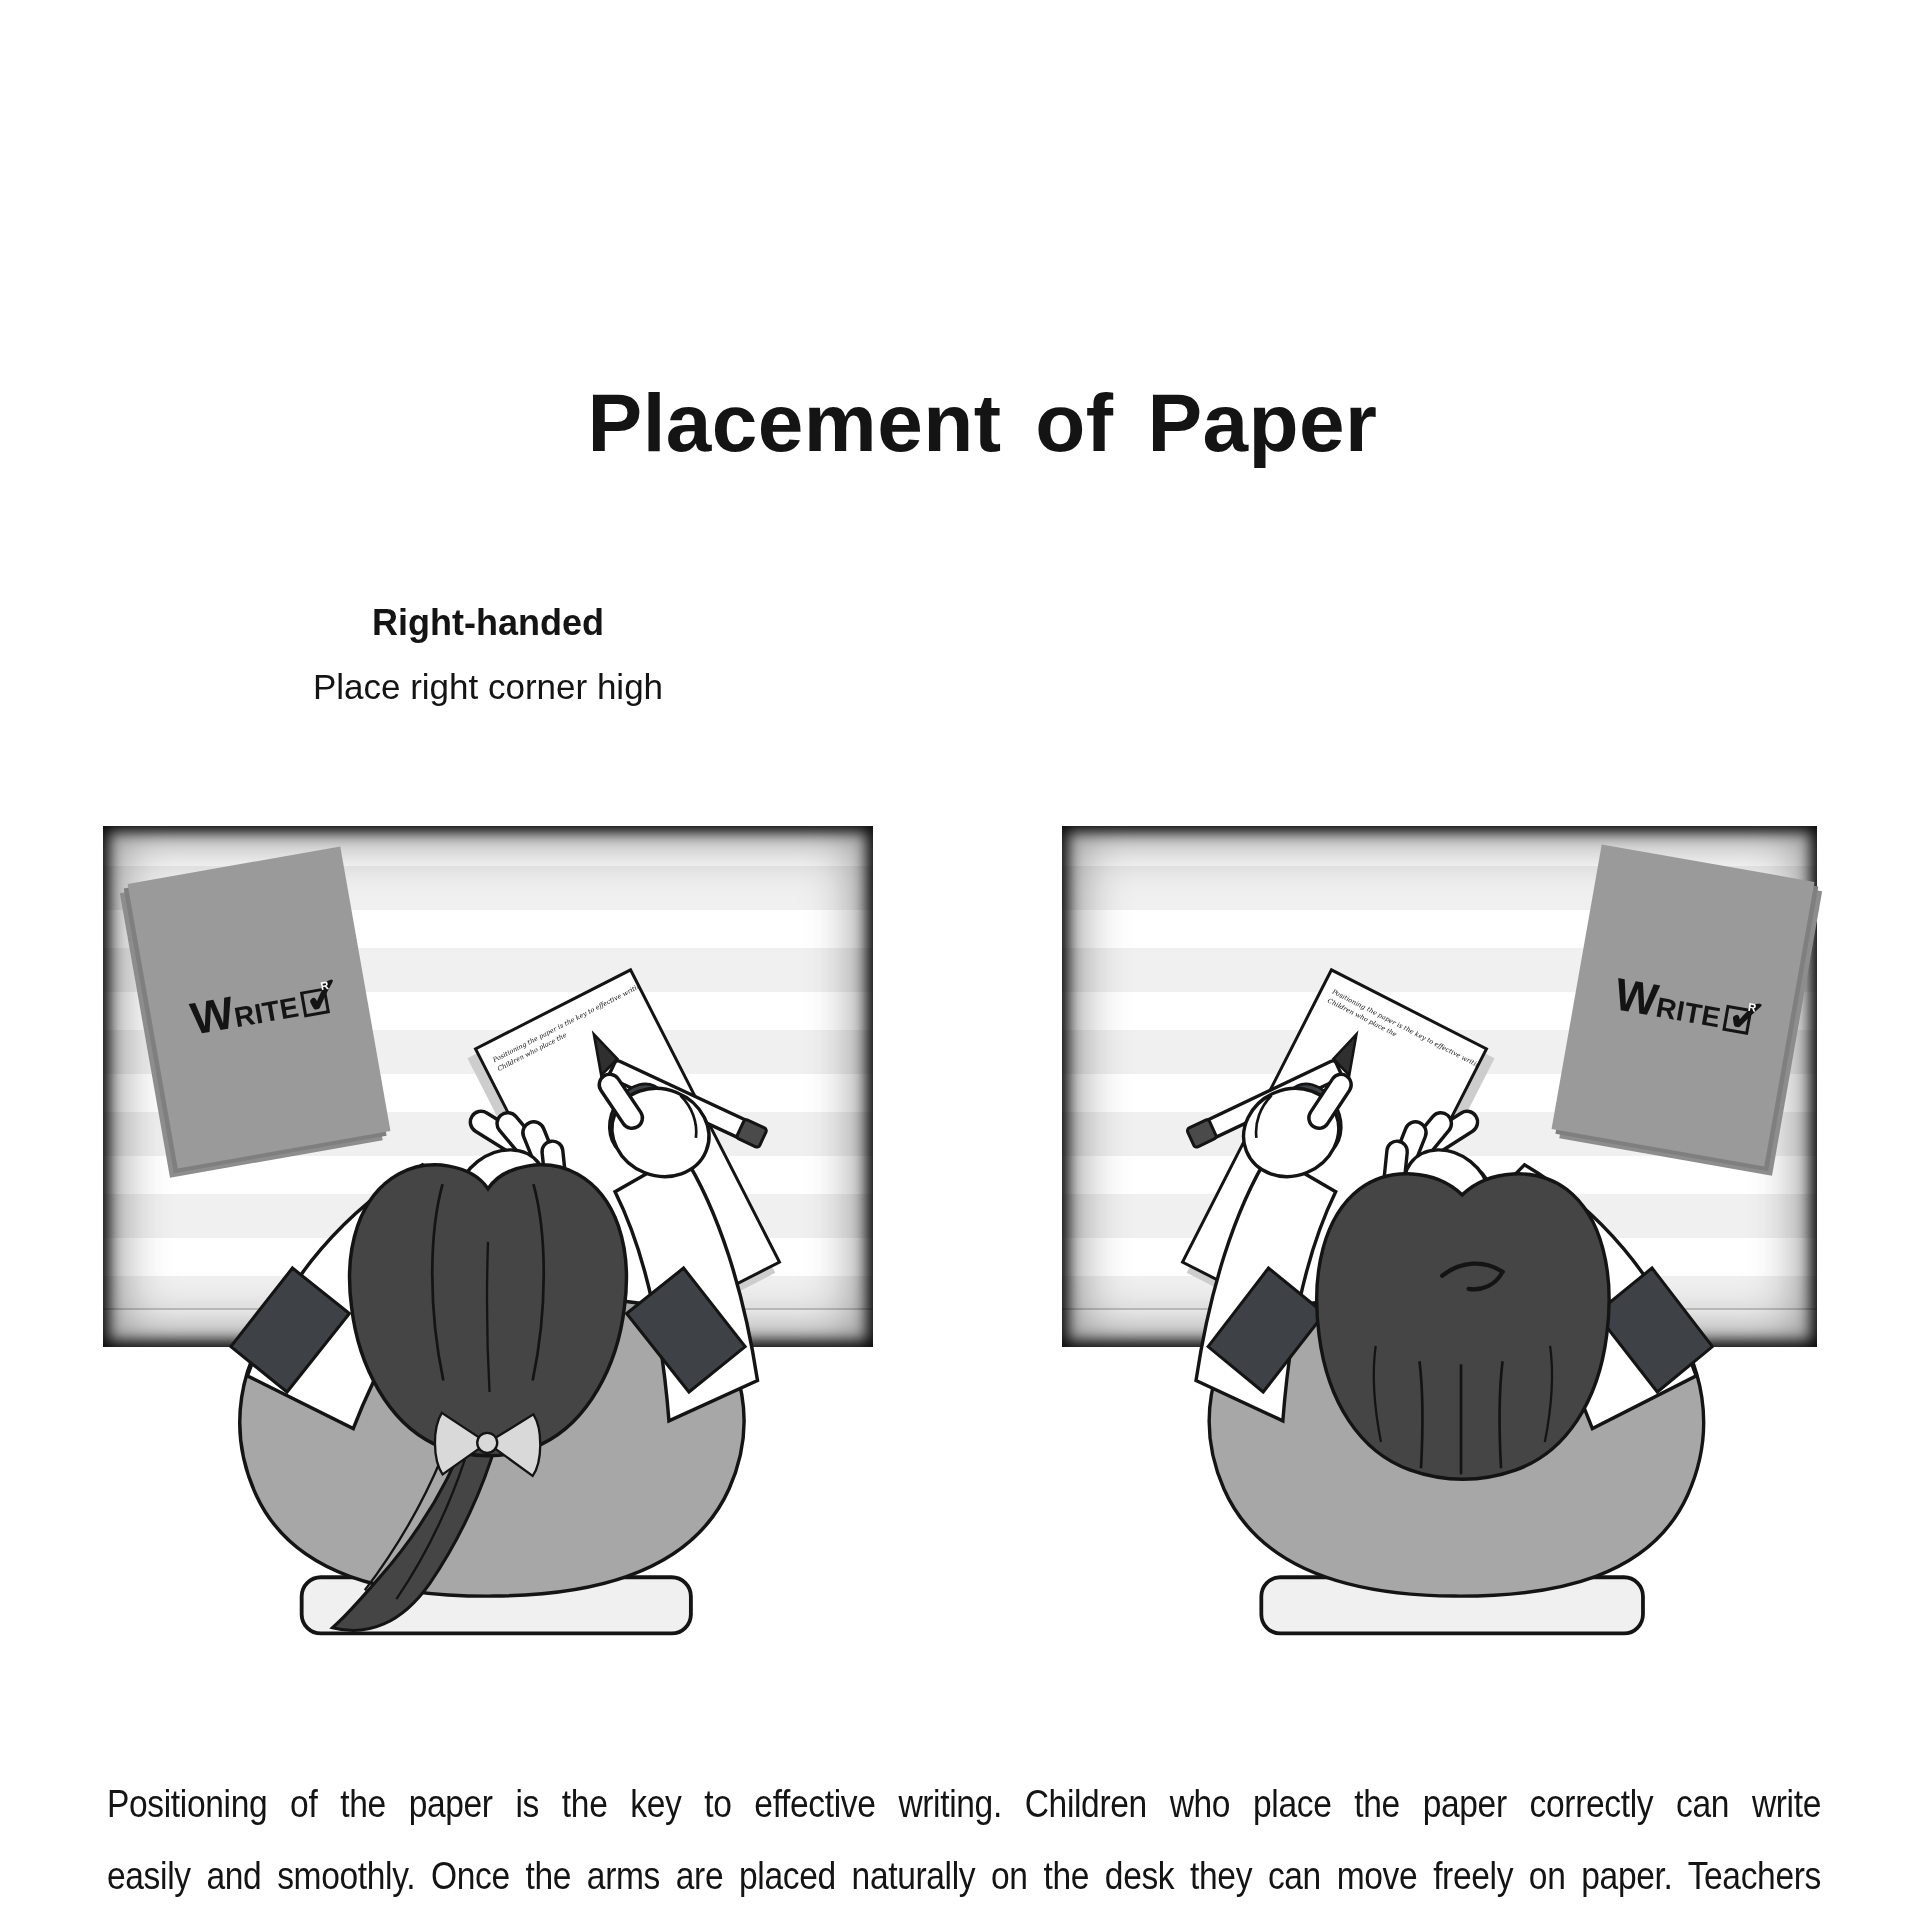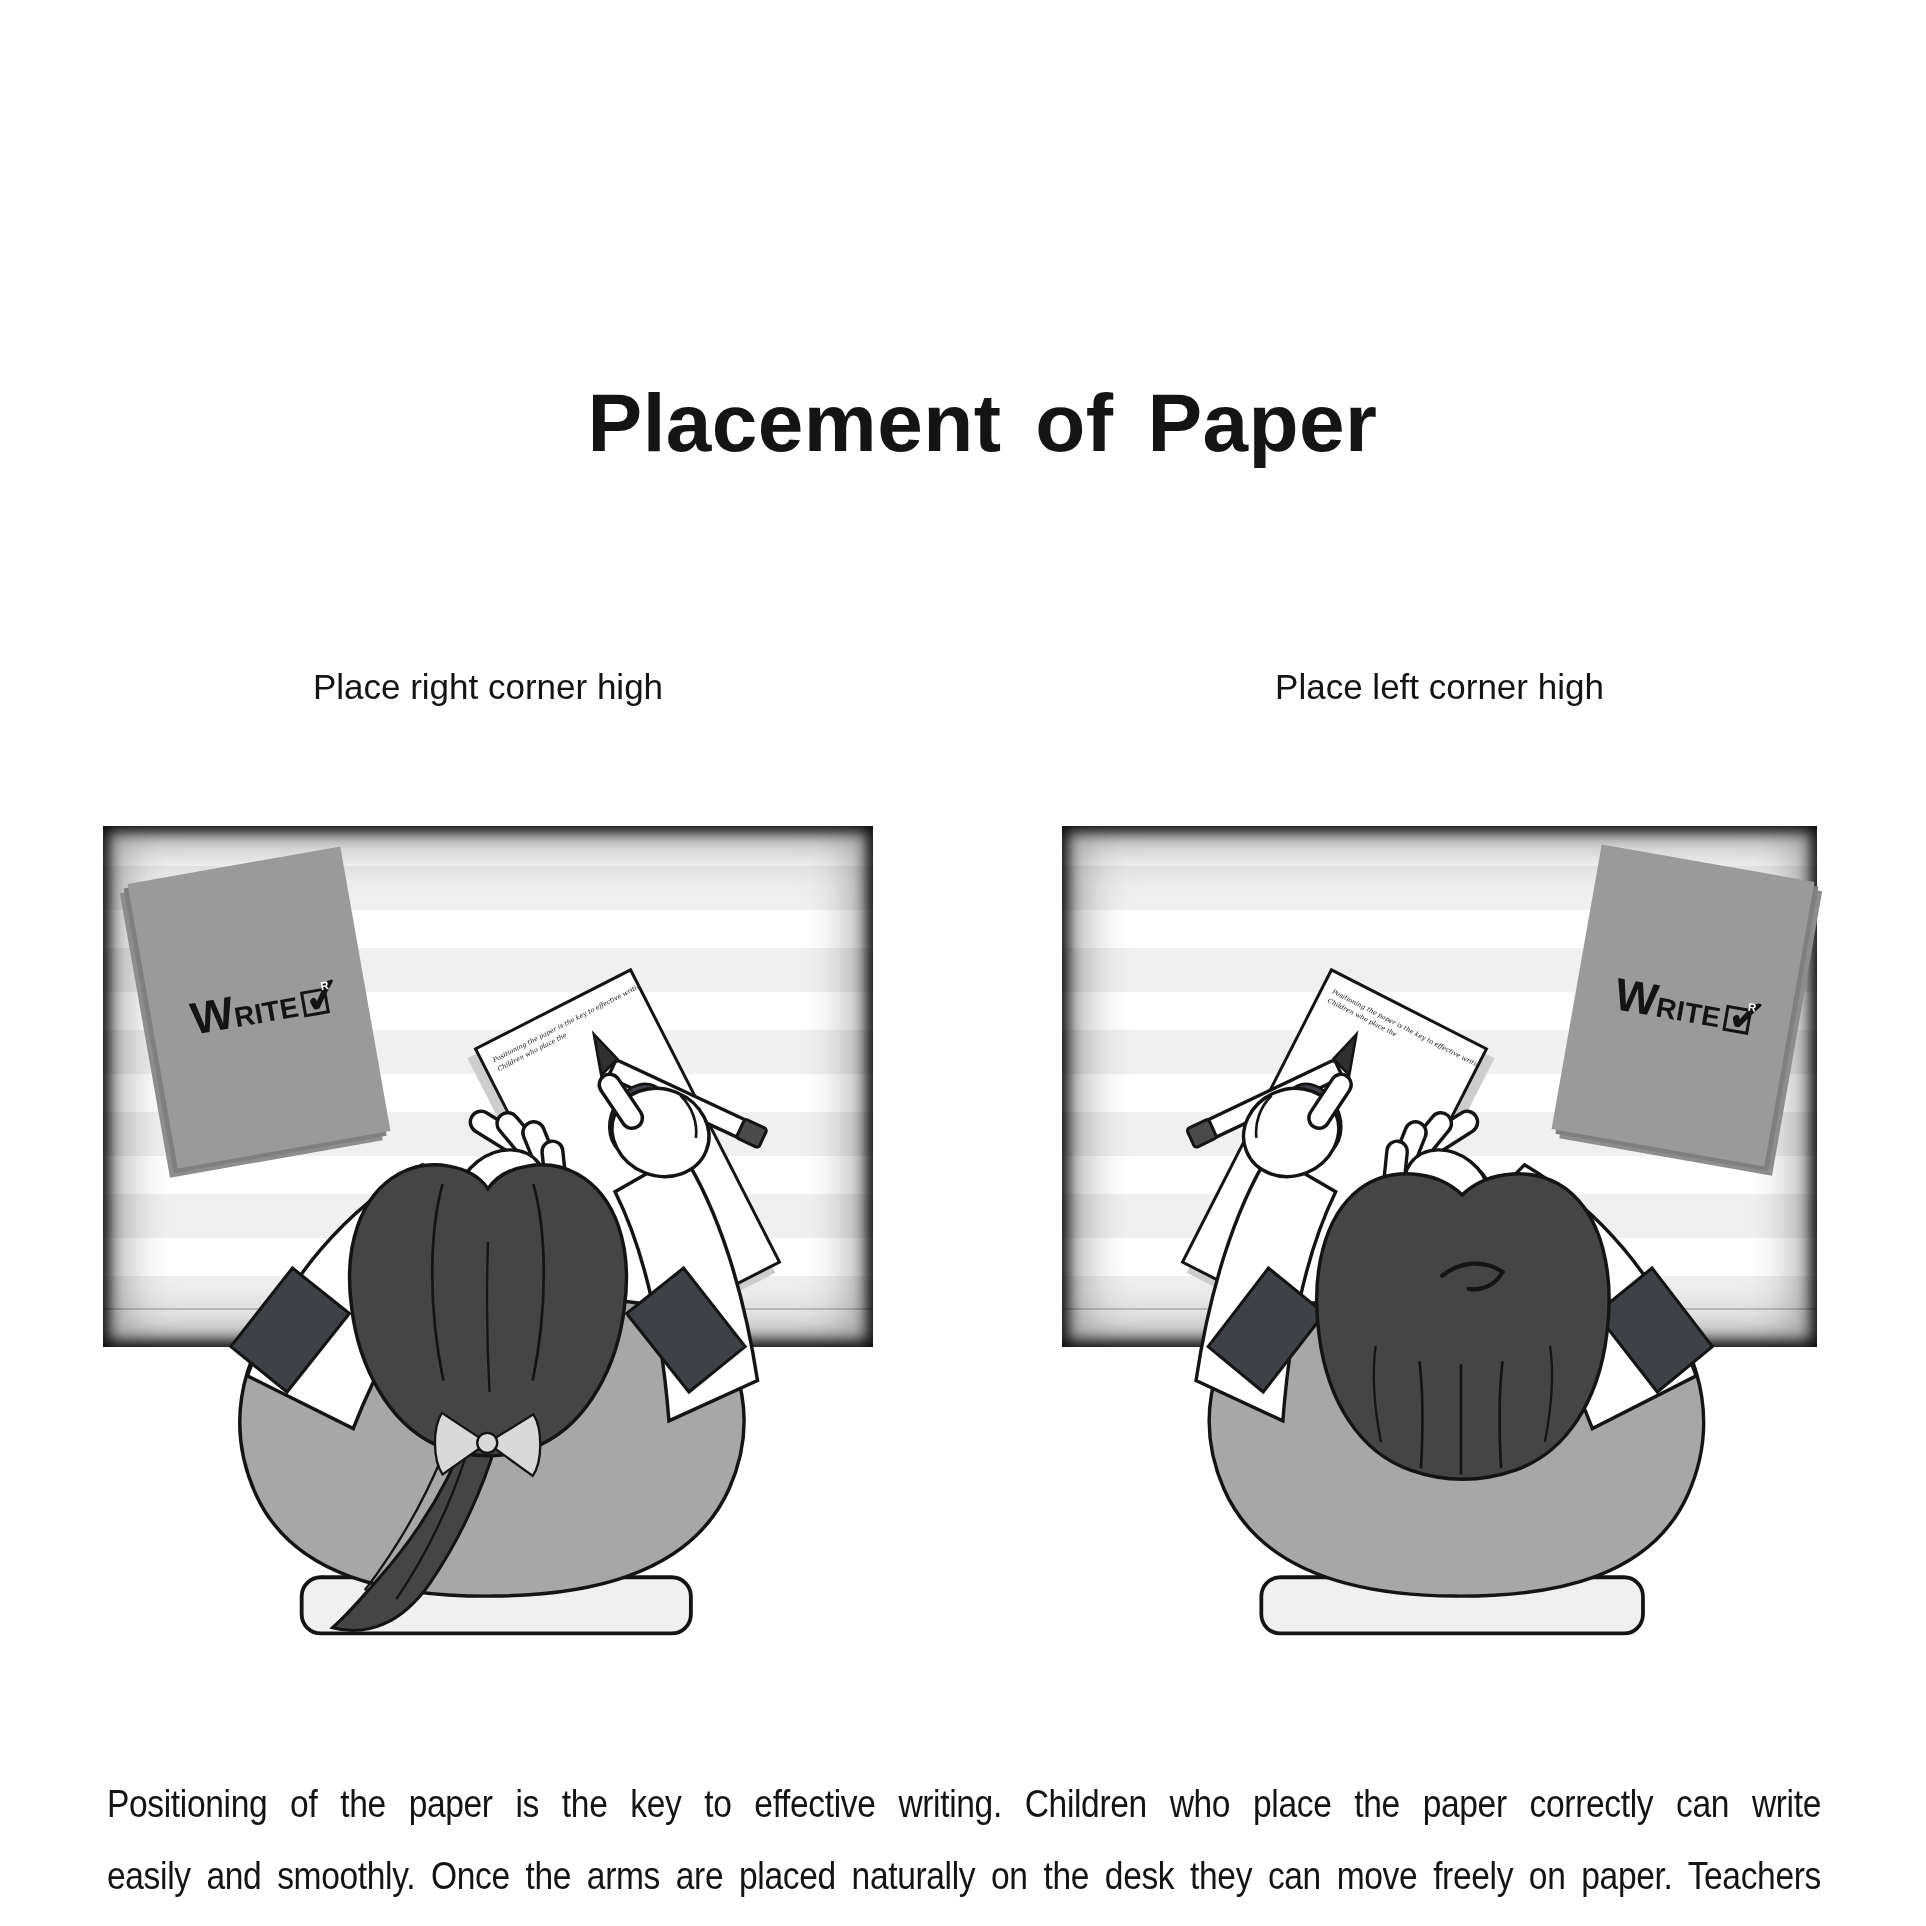--- a/index.html
+++ b/index.html
@@ -66,22 +66,22 @@
         font-size:39px;line-height:72px;letter-spacing:-0.4px;}
   .para .jl{text-align:justify;text-align-last:justify;}
 </style>
 </head>
 <body>
 
 <div class="page">
 
   <div class="title">Placement of Paper</div>
 
+  <div class="col-head col-left">Right-handed</div>
   <div class="col-sub col-left">Place right corner high</div>
-  <div class="col-sub col-right">Place left corner high</div>
 
   <div class="desk desk-left"></div>
   <div class="desk desk-right"></div>
 
   <div class="book book-left">
     <div class="logo logo-book">
       <span class="lw">W</span>
         <span class="lrite">RITE</span>
         <span class="lbox">
           <span class="lcheck">✓</span>

